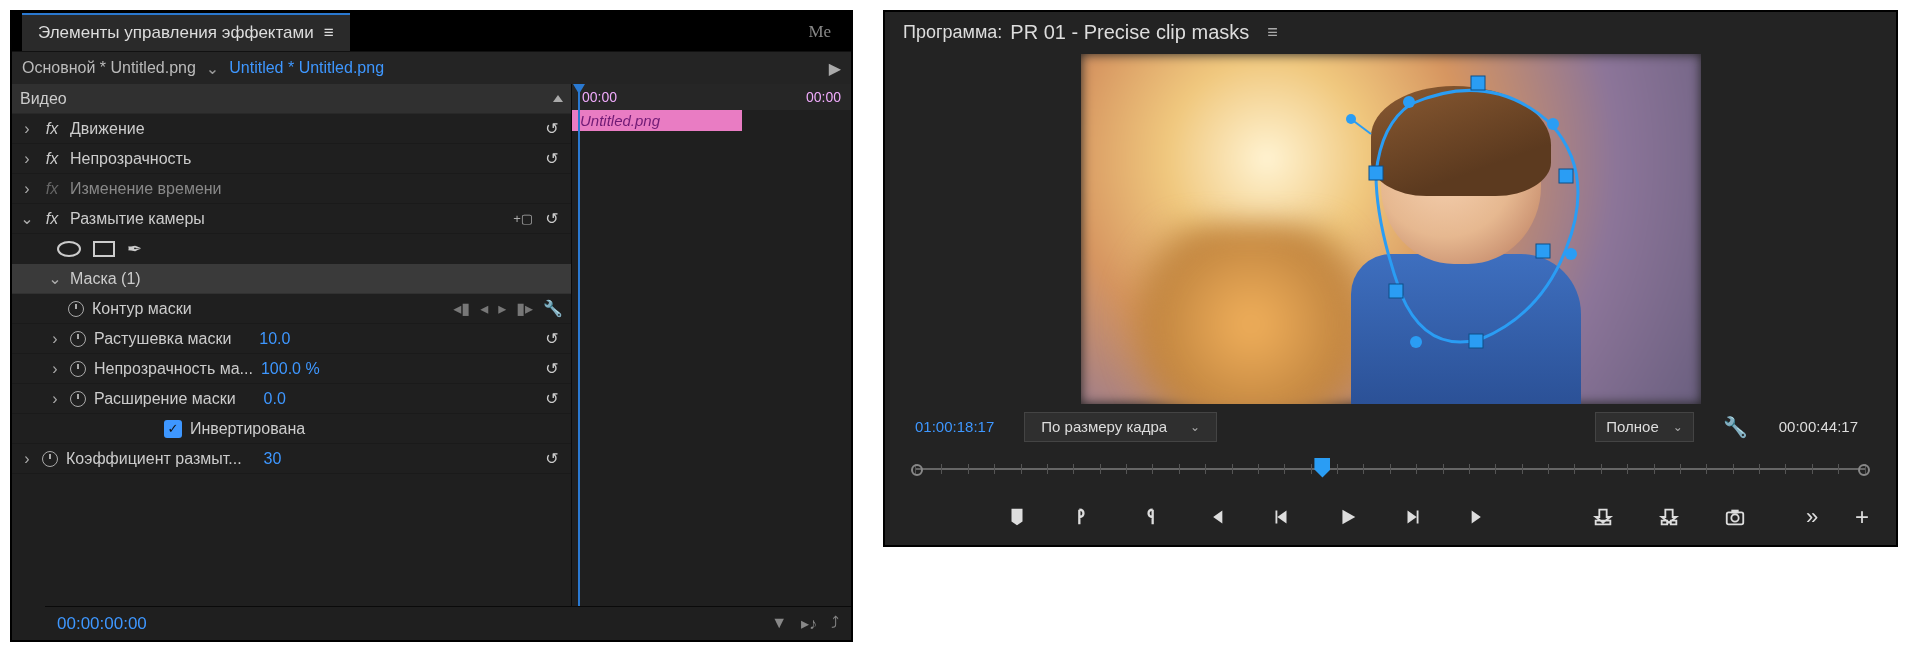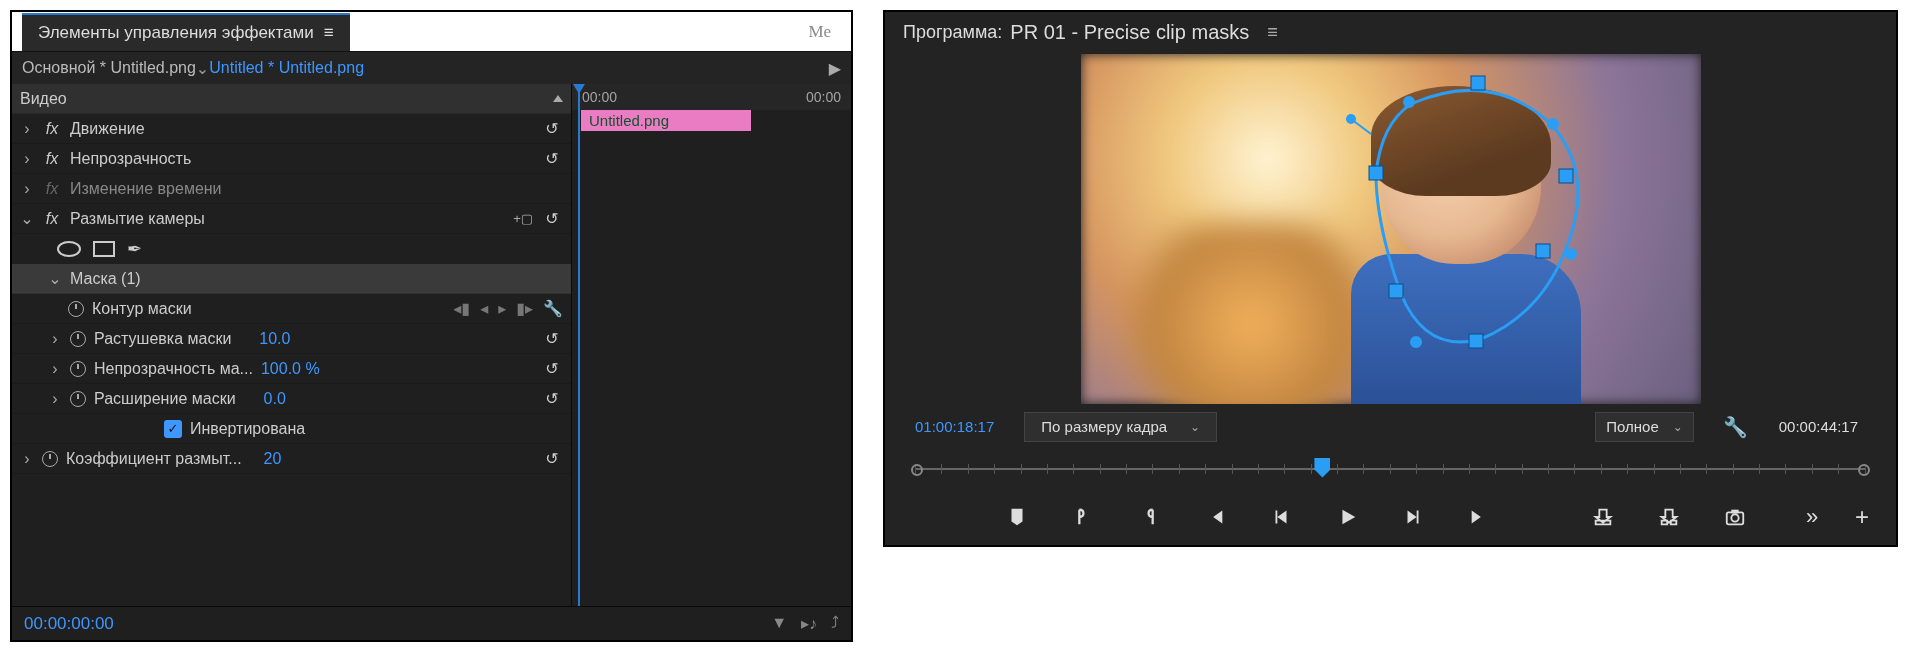--- a/index.html
+++ b/index.html
@@ -2,38 +2,38 @@
 <html><head>
 <meta charset="utf-8">
 <style>
 * { margin: 0; padding: 0; box-sizing: border-box; font-family: "Segoe UI", Arial, sans-serif; }
 body { background: #fff; width: 1920px; height: 652px; padding: 10px; display: flex; gap: 30px; }
 .panel { border: 2px solid #000; background: #232323; display: flex; flex-direction: column; overflow: hidden; }
 .left-panel { width: 843px; height: 632px; background: #1f1f1f; }
 .right-panel { width: 1015px; height: 537px; background: #232323; }
 
 
-.tab-bar { height: 40px; display: flex; align-items: center; background: #ffffff; border-bottom: 1px solid #111; padding: 0 10px; }
+.tab-bar { height: 40px; display: flex; align-items: center; background: #000000; border-bottom: 1px solid #111; padding: 0 10px; }
 .tab { color: #888; font-size: 17px; padding: 8px 16px; cursor: pointer; display: flex; align-items: center; gap: 10px; }
 .tab.active { color: #ddd; border-top: 2px solid #2a79d1; background: #2a2a2a; }
 .tab-extra { color: #888; font-size: 17px; margin-left: auto; padding-right: 10px; font-family: Liberation Serif, serif; }
 
 
-.ec-source { height: 32px; display: flex; align-items: center; font-size: 16px; color: #bbb; padding: 0 10px; background: #242424; }
+.ec-source { height: 32px; display: flex; align-items: center; font-size: 16px; color: #bbb; padding: 0 10px; gap: 10px; background: #242424; }
 .ec-source .active { color: #3e97ff; }
 .ec-source .chev { color: #999; }
 .ec-play { margin-left: auto; color: #aaa; }
 
 
 .ec-body { flex: 1; display: flex; }
 .ec-props { width: 560px; border-right: 1px solid #0a0a0a; display: flex; flex-direction: column; }
 .ec-mini { flex: 1; display: flex; flex-direction: column; position: relative; }
 
-.ec-timecodes { height: 26px; display: flex; align-items: center; justify-content: space-between; color: #a3a3a3; font-size: 14px; padding: 0 10px; position: relative; background: #262626; }
-.ec-clip { background: #e97cc3; color: #14532d; font-size: 15px; padding: 2px 8px; width: 170px; margin-left: 9px; }
+.ec-timecodes { height: 26px; display: flex; align-items: center; justify-content: space-between; color: #f0abfc; font-size: 14px; padding: 0 10px; position: relative; background: #262626; }
+.ec-clip { background: #e97cc3; color: #701a75; font-size: 15px; padding: 2px 8px; width: 170px; margin-left: 0; font-style: italic; }
 .ec-playhead { position: absolute; left: 6px; top: 0; bottom: 0; width: 2px; background: #2a79d1; }
 .ec-playhead::before { content: ""; position: absolute; top: 0; left: -5px; width: 12px; height: 10px; background: #2a79d1; clip-path: polygon(0 0, 100% 0, 50% 100%); }
 
 
 .prow { height: 30px; display: flex; align-items: center; color: #ccc; font-size: 16px; padding: 0 8px; border-bottom: 1px solid rgba(0,0,0,0.15); gap: 8px; }
 .prow.header { background: #303030; }
 .prow .arrow { width: 14px; display: inline-flex; justify-content: center; color: #aaa; cursor: pointer; }
 .prow .fx { width: 20px; text-align: center; font-style: italic; color: #ccc; }
 .prow .fx.dim { color: #666; }
 .prow .label { flex: 0 0 auto; }
@@ -48,21 +48,21 @@
 .mask-row { background: #3a3a3a; }
 .mask-tools { display: flex; gap: 12px; align-items: center; padding-left: 45px; height: 30px; }
 .mask-ellipse { width: 24px; height: 16px; border: 2px solid #ccc; border-radius: 50%; cursor: pointer; }
 .mask-rect { width: 22px; height: 16px; border: 2px solid #ccc; cursor: pointer; }
 .mask-pen { color: #ccc; cursor: pointer; font-size: 18px; }
 .track-ctrls { display: flex; gap: 10px; color: #777; }
 .track-ctrls span { cursor: pointer; }
 .checkbox { width: 18px; height: 18px; background: #3e97ff; border-radius: 3px; display: inline-flex; align-items: center; justify-content: center; color: #111; font-size: 13px; }
 
 
-.ec-bottom { height: 34px; display: flex; align-items: center; color: #3e97ff; font-size: 17px; padding: 0 12px; border-top: 1px solid #0a0a0a; }
+.ec-bottom { height: 34px; display: flex; align-items: center; color: #3e97ff; font-size: 17px; padding: 0 12px; border-top: 1px solid #0a0a0a; margin-left: 33px; }
 .ec-bottom .toolbar { margin-left: auto; display: flex; gap: 14px; color: #888; font-size: 16px; }
 
 
 .prog-tab { height: 42px; display: flex; align-items: center; padding: 0 18px; }
 .prog-label { font-size: 18px; color: #ddd; margin-right: 8px; }
 .prog-name { font-size: 20px; color: #ddd; }
 .prog-menu { margin-left: 18px; color: #aaa; font-size: 18px; cursor: pointer; }
 
 .prog-viewer { flex: 1; display: flex; align-items: center; justify-content: center; background: #232323; }
 .prog-image { width: 620px; height: 350px; position: relative; overflow: hidden; }
@@ -222,21 +222,21 @@
         <span style="width:68px"></span>
         <span class="checkbox">✓</span>
         <span class="label">Инвертирована</span>
       </div>
 
       <div class="prow">
         <span class="arrow">›</span>
         <span class="stopwatch"></span>
         <span class="label">Коэффициент размыт...</span>
         <span style="width:6px"></span>
-        <span class="value">20</span>
+        <span class="value">30</span>
         <span class="spacer"></span>
         <span class="reset">↺</span>
       </div>
 
       <div style="flex:1"></div>
     </div>
 
     <div class="ec-mini">
       <div class="ec-timecodes">
         <span>00:00</span>

